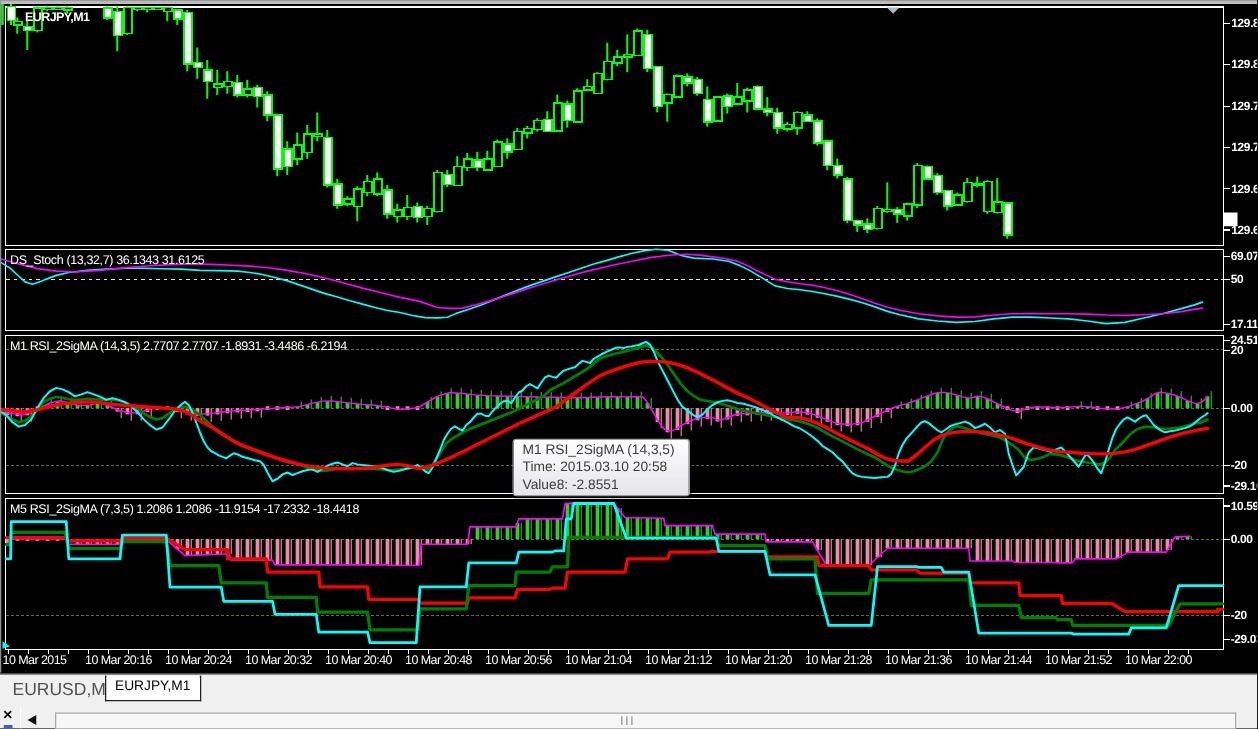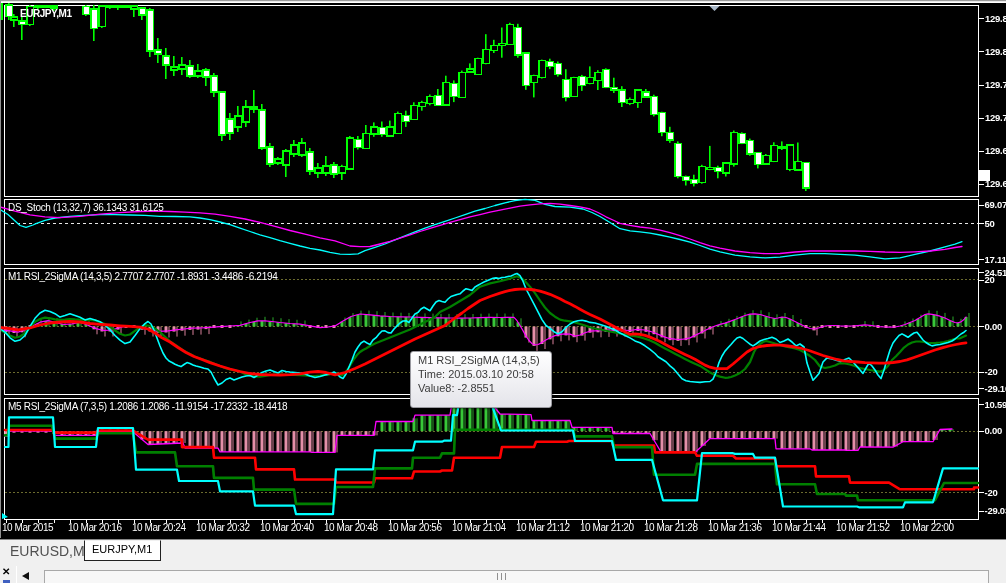--- a/index.html
+++ b/index.html
@@ -794,21 +794,21 @@
 <line x1="918.5" y1="520" x2="918.5" y2="523" stroke="#ffffff" stroke-width="1" shape-rendering="crispEdges"></line>
 <line x1="934.5" y1="520" x2="934.5" y2="523" stroke="#ffffff" stroke-width="1" shape-rendering="crispEdges"></line>
 <line x1="950.5" y1="520" x2="950.5" y2="523" stroke="#ffffff" stroke-width="1" shape-rendering="crispEdges"></line>
 </svg>
 
 <div class="abs" style="left:0;top:0;width:1006px;height:1px;background:#9a9a9a"></div>
 <div class="abs" style="left:0;top:1px;width:1006px;height:1px;background:#e8e8e8"></div>
 <div class="abs" style="left:0;top:2px;width:1006px;height:1px;background:#ffffff"></div>
 <div class="abs" style="left:0;top:1px;width:1px;height:537px;background:#909090"></div>
 
-<div class="abs" style="left:410px;top:351px;width:133px;height:43px;background:linear-gradient(#ffffff,#e4e4ea);border:1px solid #9a9aa0;border-radius:3px;box-shadow:1px 1px 2px rgba(0,0,0,0.5);color:#3c3c3c;font-size:11px;line-height:14px;padding:1px 0 11px 7px">M1 RSI_2SigMA (14,3,5)<br>Time: 2015.03.10 20:58<br>Value8: -2.8551</div>
+<div class="abs" style="left:410px;top:351px;width:133px;height:43px;background:linear-gradient(#ffffff,#e4e4ea);border:1px solid #9a9aa0;border-radius:3px;box-shadow:1px 1px 2px rgba(0,0,0,0.5);color:#3c3c3c;font-size:11px;line-height:14px;padding:1px 0 0 7px">M1 RSI_2SigMA (14,3,5)<br>Time: 2015.03.10 20:58<br>Value8: -2.8551</div>
 
 <div class="abs" style="left:0;top:539px;width:1006px;height:44px;background:#f0f0f0"></div>
 <div class="abs" style="left:0;top:539px;width:1006px;height:1px;background:#888888"></div>
 <div class="abs" style="left:10px;top:543px;color:#505050;font-size:14px">EURUSD,M1</div>
 <div class="abs" style="left:84px;top:540px;width:75px;height:19px;background:#ffffff;border:1px solid #202020;border-top:1px solid #f0f0f0"></div>
 <div class="abs" style="left:92px;top:543px;color:#000000;font-size:11px">EURJPY,M1</div>
 <div class="abs" style="left:2px;top:566px;color:#000;font-size:10px;font-weight:bold">✕</div>
 <div class="abs" style="left:16px;top:566px;width:1px;height:17px;background:#ffffff"></div>
 <div class="abs" style="left:3px;top:580px;width:7px;height:3px;background:#4060c0"></div>
 <div class="abs" style="left:22px;top:572px;width:0;height:0;border-top:4px solid transparent;border-bottom:4px solid transparent;border-right:7px solid #101010"></div>

